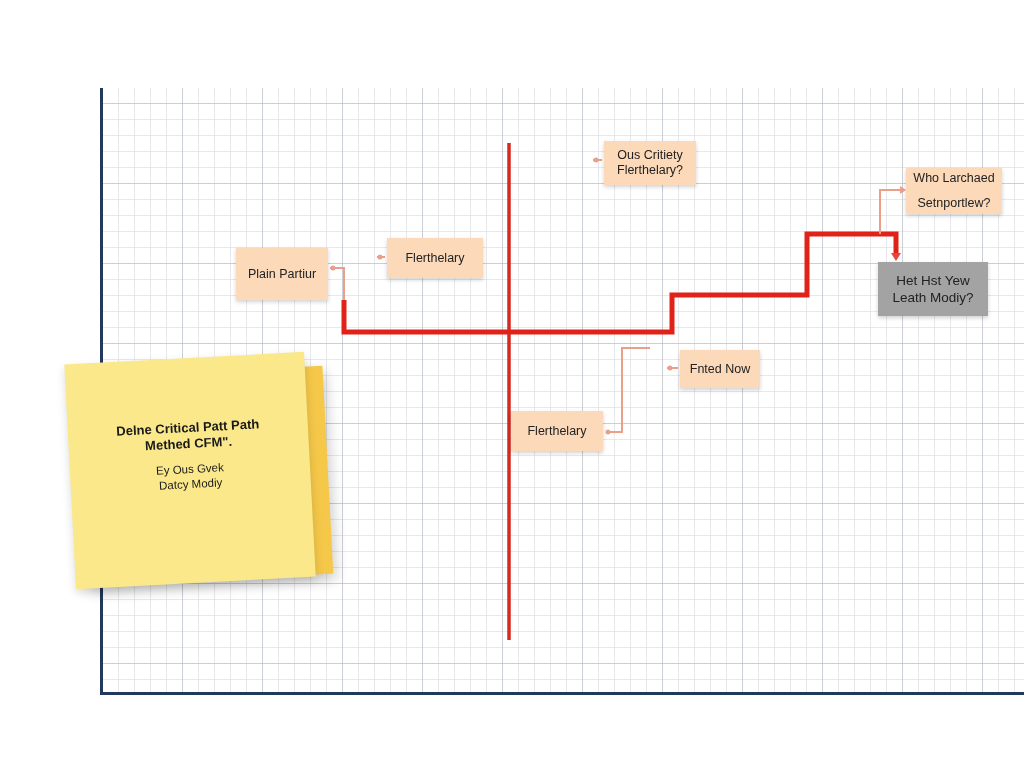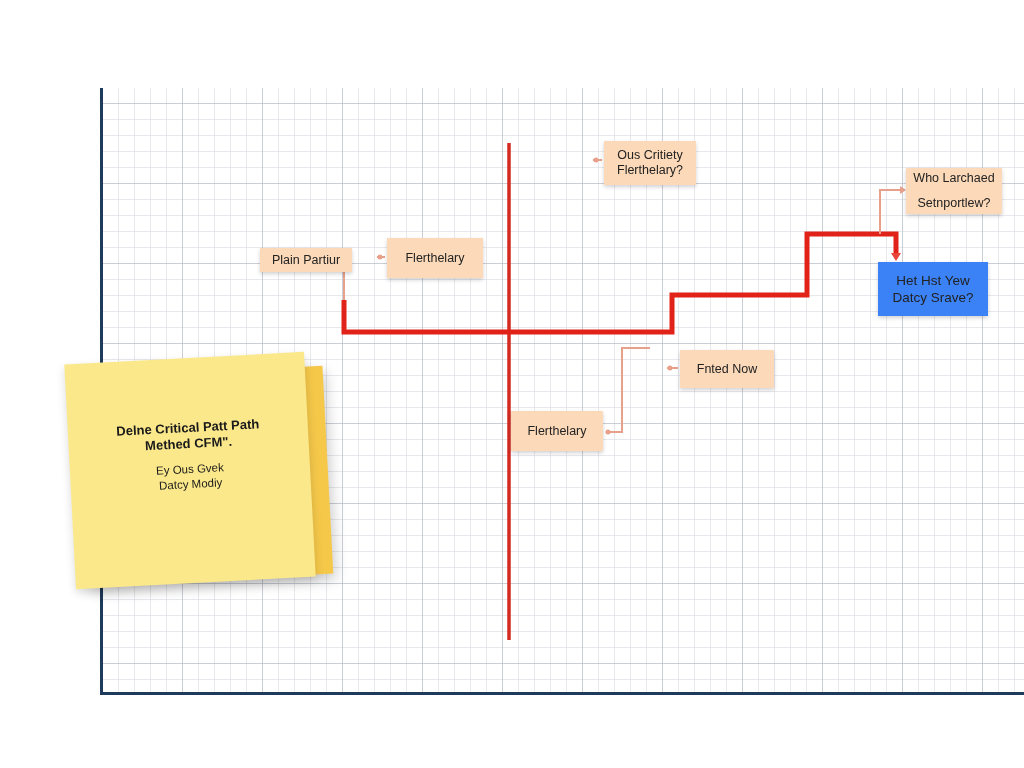--- a/index.html
+++ b/index.html
@@ -21,21 +21,21 @@
       background-position: -1px 15px, -1px 15px, -1px 15px, -1px 15px;
     }
     svg.links { position: absolute; left: 0; top: 0; width: 1024px; height: 768px; pointer-events: none; }
     .node {
       position: absolute; background: #fcd9b8; color: #222;
       font-size: 12.5px; line-height: 15px; text-align: center;
       display: flex; align-items: center; justify-content: center;
       box-shadow: 0 2px 4px rgba(0,0,0,0.18);
       box-sizing: border-box; padding: 4px 6px;
     }
-    .node.highlight { background: #3b82f6; font-size: 13.5px; line-height: 17px; }
+    .node.highlight { background: #a3a3a3; font-size: 13.5px; line-height: 17px; }
     .sticky-back {
       position: absolute; left: 84px; top: 372px; width: 244px; height: 208px;
       background: #f5c84a; transform: rotate(-3deg); transform-origin: center;
       box-shadow: 2px 6px 14px rgba(0,0,0,0.22);
     }
     .sticky {
       position: absolute; left: 70px; top: 358px; width: 240px; height: 225px;
       background: #fbe88b; transform: rotate(-3deg); transform-origin: center;
       box-shadow: 0 4px 10px rgba(0,0,0,0.15);
       display: flex; flex-direction: column; align-items: center; justify-content: center;
@@ -63,39 +63,39 @@
   <line x1="593" y1="160" x2="602" y2="160" stroke="#e8a08a" stroke-width="2"></line>
   <circle cx="596" cy="160" r="2.5" fill="#e8a08a"></circle>
   <polyline points="880,234 880,190 902,190" fill="none" stroke="#e8a08a" stroke-width="2"></polyline>
   <polygon points="900,186 906,190 900,194" fill="#e8a08a"></polygon>
   <polyline points="608,432 622,432 622,348 650,348" fill="none" stroke="#e8a08a" stroke-width="2"></polyline>
   <circle cx="608" cy="432" r="2.5" fill="#e8a08a"></circle>
   <line x1="667" y1="368" x2="678" y2="368" stroke="#e8a08a" stroke-width="2"></line>
   <circle cx="670" cy="368" r="2.5" fill="#e8a08a"></circle>
 </svg>
 
-<div class="node" style="left:236px;top:248px;width:92px;height:24px;margin-left:24px;">
+<div class="node" style="left:236px;top:248px;width:92px;height:52px;">
   <span>Plain Partiur</span>
 </div>
 <div class="node" style="left:387px;top:238px;width:96px;height:40px;">
   <span>Flerthelary</span>
 </div>
 <div class="node" style="left:604px;top:141px;width:92px;height:44px;flex-direction:column;">
   <span>Ous Critiety</span>
   <span>Flerthelary?</span>
 </div>
 <div class="node" style="left:906px;top:168px;width:96px;height:46px;flex-direction:column;gap:10px;">
   <span>Who Larchaed</span>
   <span>Setnportlew?</span>
 </div>
 <div class="node highlight" style="left:878px;top:262px;width:110px;height:54px;flex-direction:column;">
   <span>Het Hst Yew</span>
-  <span>Datcy Srave?</span>
+  <span>Leath Modiy?</span>
 </div>
-<div class="node" style="left:680px;top:350px;width:94px;height:38px;">
+<div class="node" style="left:680px;top:350px;width:80px;height:38px;">
   <span>Fnted Now</span>
 </div>
 <div class="node" style="left:511px;top:411px;width:92px;height:40px;text-align:right;">
   <span>Flerthelary</span>
 </div>
 
 <div class="sticky-back"></div>
 <div class="sticky">
   <div class="title">
     <div>Delne Critical Patt Path</div>

